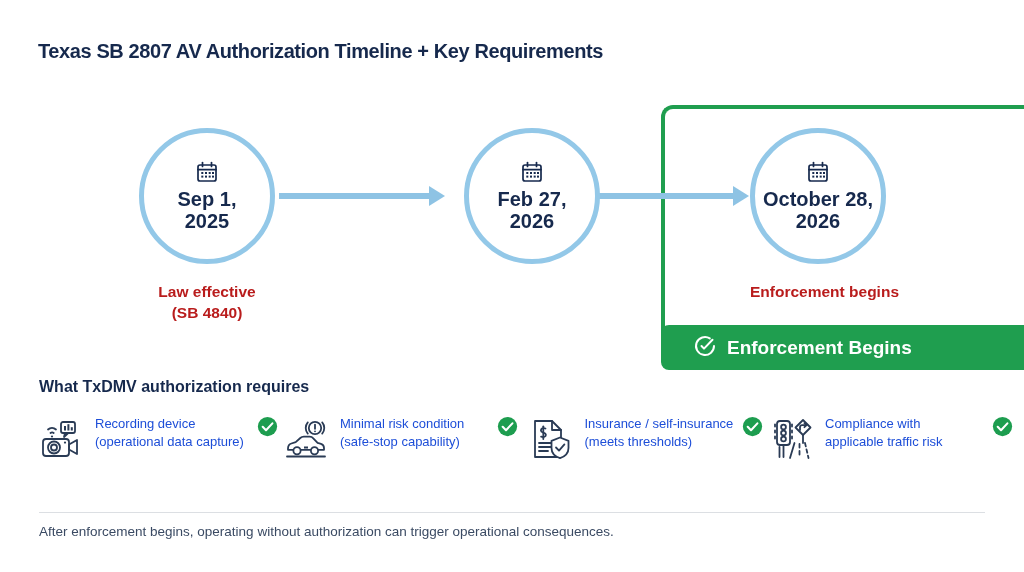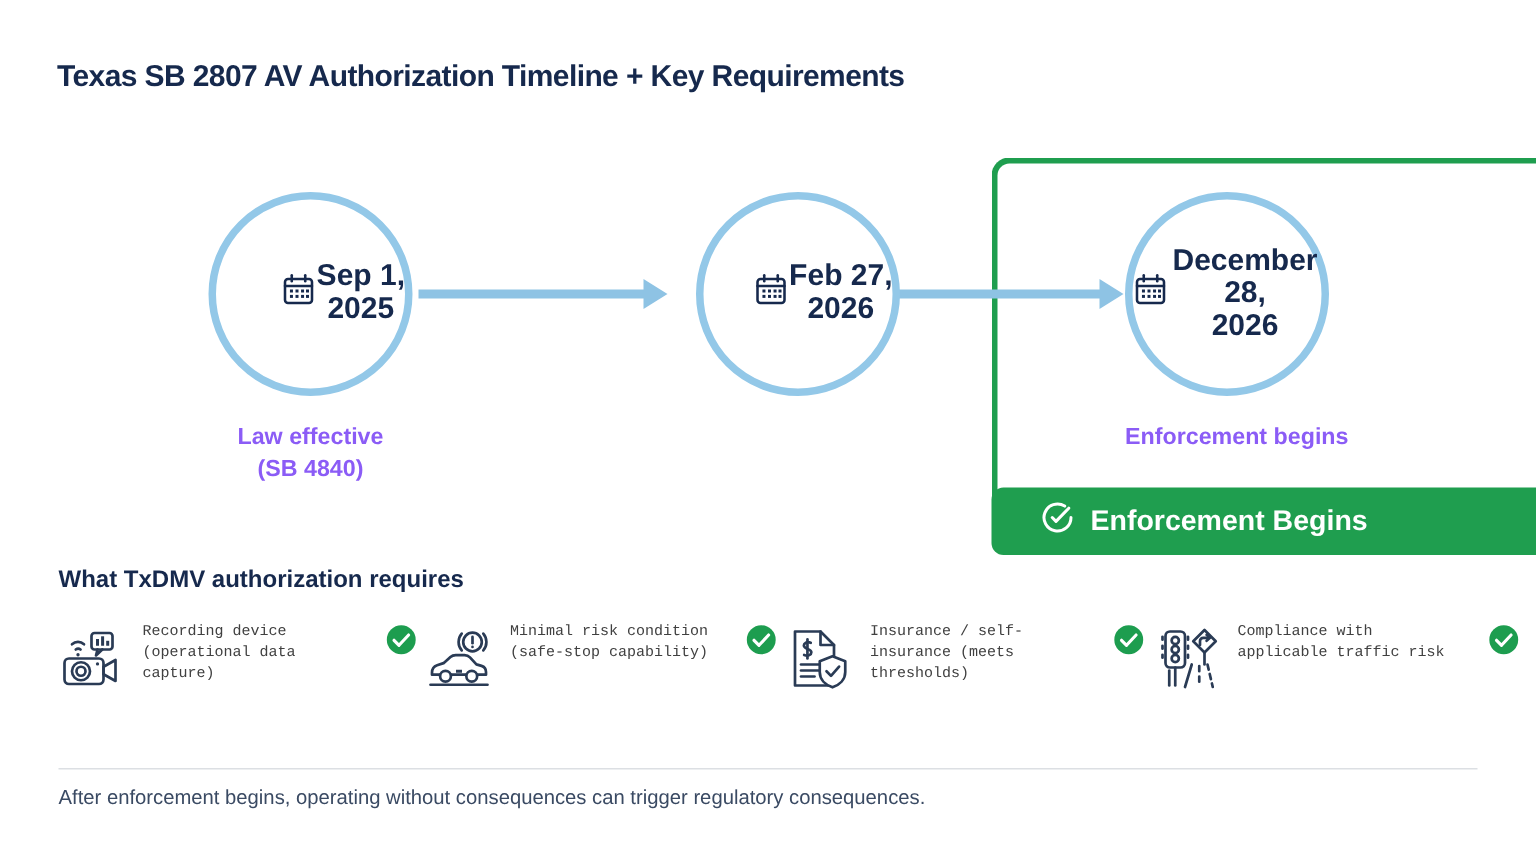--- a/index.html
+++ b/index.html
@@ -44,32 +44,32 @@
     white-space:nowrap;
   }
 
   
   .node{position:absolute;width:136px;text-align:center;}
   .node .circle{
     width:136px;height:136px;border-radius:50%;
     border:5px solid #93c8e8;
     box-sizing:border-box;
     background:#ffffff;
-    display:flex;flex-direction:row;
-    align-items:center;justify-content:flex-end;
+    display:flex;flex-direction:column;
+    align-items:center;justify-content:center;
   }
   .node .cal-icon{margin-bottom:1px;}
   .node .date{
     font-size:20px;font-weight:bold;line-height:1.08;
     color:#16294d;
   }
   .node .caption{
     margin-top:18px;
     font-size:15.5px;font-weight:bold;line-height:1.35;
-    color:#8b5cf6;
+    color:#b91c1c;
     white-space:nowrap;
   }
   #node-1{left:139px;top:128px;}
   #node-2{left:464px;top:128px;}
   #node-3{left:750px;top:128px;}
 
   .arrow{position:absolute;height:10px;}
   .arrow .shaft{position:absolute;left:0;top:2px;height:6px;background:#8ec3e4;width:calc(100% - 14px);}
   .arrow .head{
     position:absolute;right:0;top:-5px;
@@ -83,30 +83,29 @@
 
   
   .req-heading{
     position:absolute;left:39px;top:378px;
     font-size:16px;font-weight:bold;color:#16294d;
   }
   .req-row{position:absolute;left:39px;top:415px;width:980px;display:flex;}
   .req-item{display:flex;align-items:flex-start;position:relative;}
   .req-item .icon-box{width:56px;flex:none;padding-top:2px;}
   .req-item .txt{
-    font-size:10px;line-height:1.42;color:#404040;
+    font-size:13px;line-height:1.42;color:#1d4ed8;
     padding-right:30px;
     max-width:150px;
-    font-family:Liberation Mono, monospace;
   }
   .req-item .tick{position:absolute;right:6px;top:1px;}
 
   #req-0{width:245px;}
   #req-1{width:240px;}
-  #req-2{width:245px;}
+  #req-2{width:245px;justify-content:center;}
   #req-3{width:250px;}
 
   
   .divider{
     position:absolute;left:39px;top:512px;width:946px;height:1px;
     background:#dcdfe3;
   }
   .footnote{
     position:absolute;left:39px;top:524px;
     font-size:13.5px;color:#3a4a63;
@@ -212,21 +211,21 @@
             <rect x="13.7" y="12" width="2" height="2"></rect>
               <rect x="17" y="12" width="2" height="2"></rect>
             <rect x="6.3" y="15.6" width="2" height="2"></rect>
               <rect x="10" y="15.6" width="2" height="2"></rect>
             <rect x="13.7" y="15.6" width="2" height="2"></rect>
               <rect x="17" y="15.6" width="2" height="2"></rect>
           </g>
         </svg>
       </span>
       <div class="date">
-        <div>December 28,</div>
+        <div>October 28,</div>
         <div>2026</div>
       </div>
     </div>
     <div class="caption">
       <div>Enforcement begins</div>
     </div>
   </div>
 
   <div class="req-heading">What TxDMV authorization requires</div>
 
@@ -337,15 +336,15 @@
         <svg width="21" height="21" viewBox="0 0 24 24">
           <circle cx="12" cy="12" r="11" fill="#1d9d4f"></circle>
           <polyline points="6.5,12.4 10.3,16.2 17.6,8.4" fill="none" stroke="#ffffff" stroke-width="2.4" stroke-linecap="round" stroke-linejoin="round"></polyline>
         </svg>
       </span>
     </div>
 
   </div>
 
   <div class="divider"></div>
-  <div class="footnote">After enforcement begins, operating without consequences can trigger regulatory consequences.</div>
+  <div class="footnote">After enforcement begins, operating without authorization can trigger operational consequences.</div>
 
 </div>
 
 </body></html>

